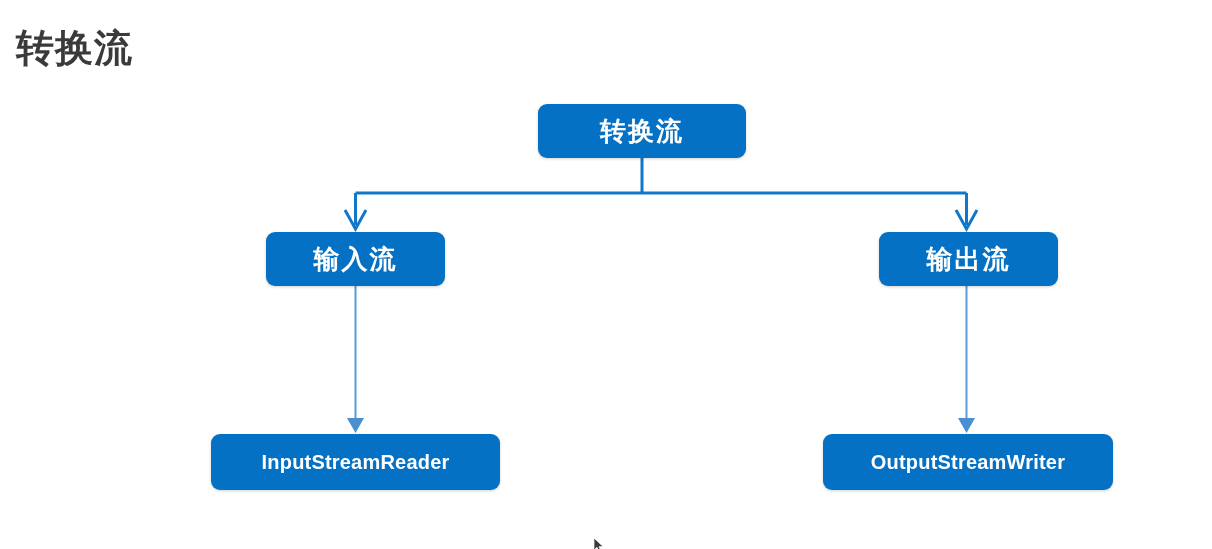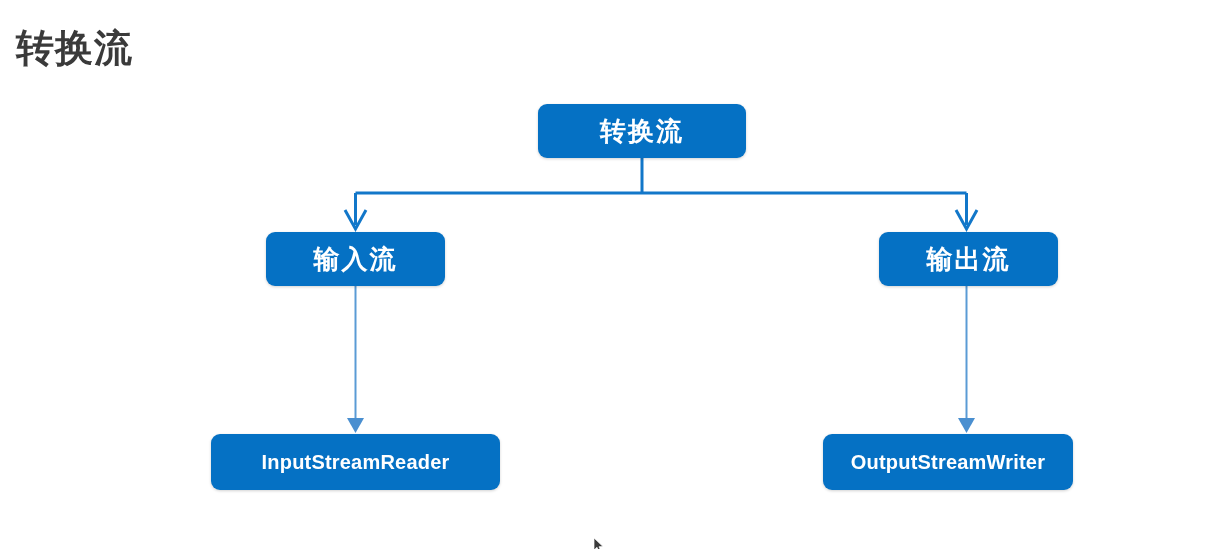--- a/index.html
+++ b/index.html
@@ -50,21 +50,21 @@
   }
   .node.latin .node-label {
     font-size: 20px;
     letter-spacing: 0.2px;
   }
   
   #node-root   { left: 538px; top: 104px; width: 208px; height: 54px; }
   #node-in     { left: 266px; top: 232px; width: 179px; height: 54px; }
   #node-out    { left: 879px; top: 232px; width: 179px; height: 54px; }
   #node-isr    { left: 211px; top: 434px; width: 289px; height: 56px; }
-  #node-osw    { left: 823px; top: 434px; width: 250px; height: 56px; }
+  #node-osw    { left: 823px; top: 434px; width: 290px; height: 56px; }
 
   #edges {
     position: absolute;
     left: 0;
     top: 0;
     width: 1212px;
     height: 549px;
     z-index: 1;
   }
   #cursor {

